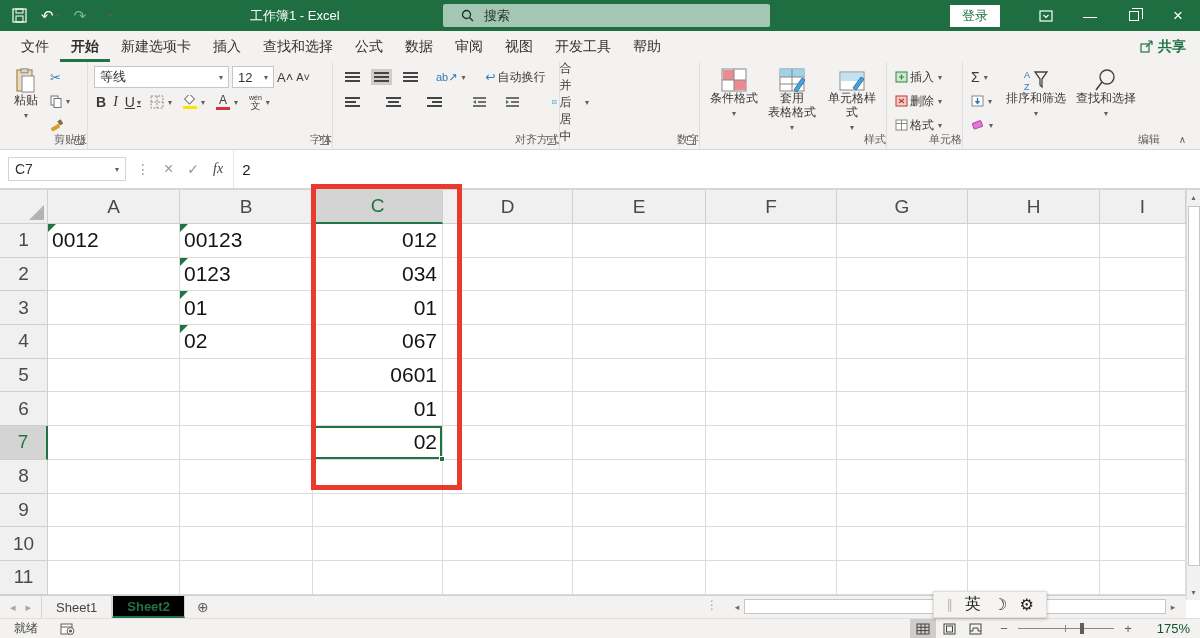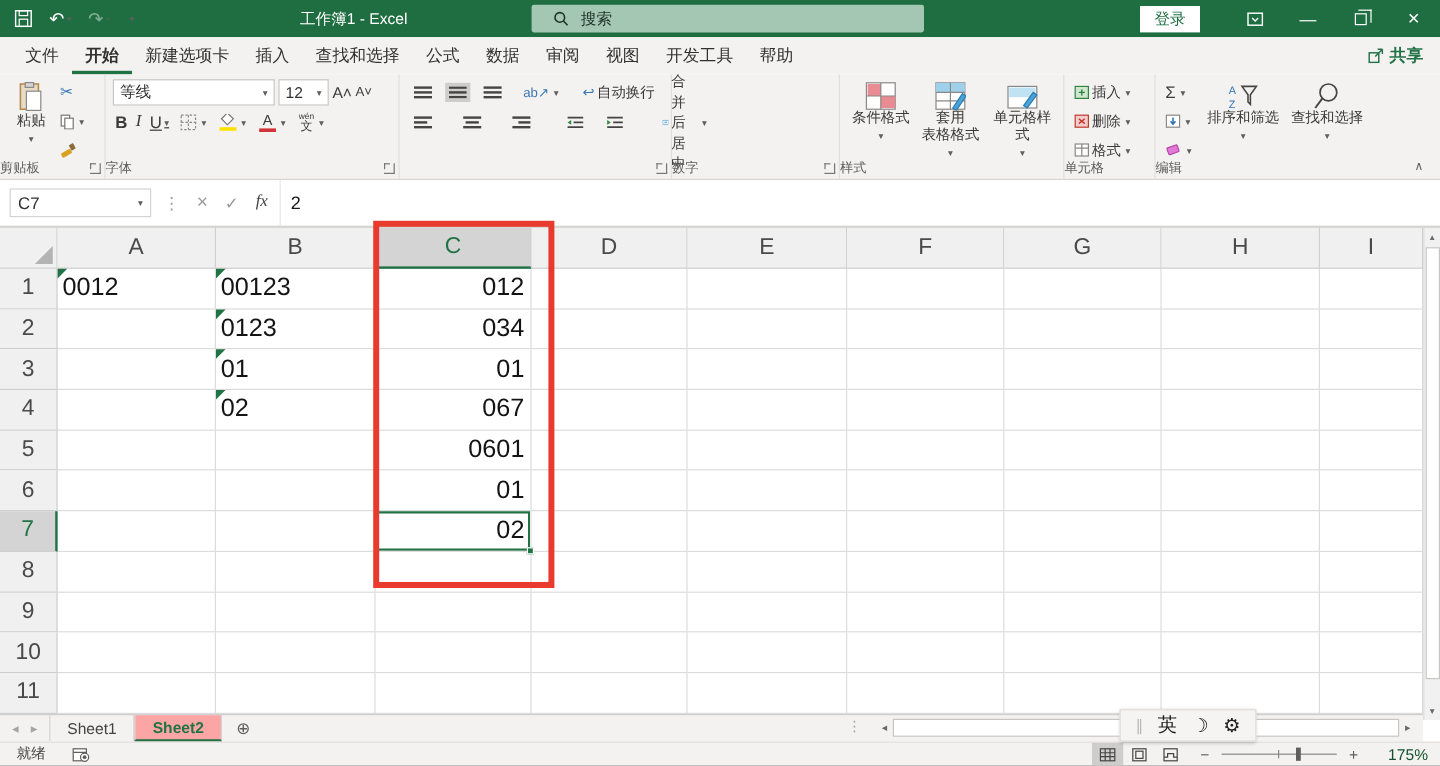--- a/index.html
+++ b/index.html
@@ -24,21 +24,21 @@
 
   
   .tabrow{position:absolute;left:0;top:31px;width:1200px;height:31px;background:#f3f2f1;display:flex;align-items:stretch;padding-left:10px;}
   .rtab{padding:0 11px;font-size:14px;color:#323130;display:flex;align-items:center;}
   .rtab.active{font-weight:700;border-bottom:3px solid #217346;padding-top:3px;}
   .sharebtn{margin-left:auto;margin-right:14px;display:flex;align-items:center;gap:5px;color:#217346;font-size:14px;font-weight:700;}
 
   
   .ribbon{position:absolute;left:0;top:62px;width:1200px;height:88px;background:#f3f2f1;border-bottom:1px solid #d8d6d4;display:flex;}
   .rgroup{position:relative;border-right:1px solid #e1dfdd;padding:4px 4px 16px 6px;display:flex;align-items:flex-start;}
-  .glabel{position:absolute;bottom:2px;left:0;right:0;text-align:left;font-size:11px;color:#605e5c;}
+  .glabel{position:absolute;bottom:2px;left:0;right:0;text-align:right;font-size:11px;color:#605e5c;}
   .lnch{position:absolute;right:3px;bottom:4px;width:9px;height:9px;border-bottom:1px solid #777;border-right:1px solid #777;}
   .lnch::after{content:"";position:absolute;left:0px;top:0px;width:4px;height:4px;border-top:1px solid #777;border-left:1px solid #777;}
   .bb{display:flex;flex-direction:column;align-items:center;justify-content:flex-start;font-size:12px;color:#3b3a39;padding:2px 4px;line-height:1.15;text-align:center;}
   .bb .dd2::after{content:"▾";font-size:8px;color:#605e5c;}
   .mini{display:flex;align-items:center;gap:2px;font-size:12px;color:#3b3a39;height:22px;padding:0 2px;}
   .dd::after{content:"▾";font-size:8px;color:#605e5c;margin-left:2px;}
   .selbox{background:#fff;border:1px solid #c8c6c4;height:22px;display:flex;align-items:center;justify-content:space-between;padding:0 5px;font-size:13px;color:#323130;}
   .fcol{display:flex;flex-direction:column;gap:3px;}
   .frow{display:flex;align-items:center;}
   .bars{display:inline-flex;flex-direction:column;gap:2px;width:15px;margin:0 4px;}
@@ -80,21 +80,21 @@
   
   .vscroll{position:absolute;right:0;top:190px;width:14px;height:410px;background:#f1f1f1;border-left:1px solid #dcdcdc;z-index:30;}
   .vscroll .arr{height:15px;display:flex;align-items:center;justify-content:center;font-size:8px;color:#6a6a6a;}
   .vthumb{position:absolute;left:1px;top:16px;width:12px;height:360px;background:#fff;border:1px solid #c8c6c4;}
   .vscroll .arr.bot{position:absolute;bottom:0;left:0;right:0;}
 
   
   .sheetbar{position:absolute;left:0;top:595px;width:1186px;height:23px;background:#f3f2f1;border-top:1px solid #cfcfcf;display:flex;align-items:stretch;font-size:13px;color:#444;}
   .snav{display:flex;align-items:center;gap:10px;padding:0 10px;color:#a6a4a2;font-size:11px;}
   .stab{display:flex;align-items:center;padding:0 14px;border-right:1px solid #d6d4d2;border-left:1px solid #d6d4d2;}
-  .stab.active{background:#fca5a5;color:#217346;font-weight:700;border-bottom:2px solid #217346;}
+  .stab.active{background:#000000;color:#217346;font-weight:700;border-bottom:2px solid #217346;}
   .addsheet{display:flex;align-items:center;padding:0 12px;color:#605e5c;font-size:14px;}
   .hscroll{position:absolute;left:730px;top:596px;width:450px;height:21px;display:flex;align-items:center;z-index:20;}
   .hsarr{width:14px;text-align:center;font-size:9px;color:#6a6a6a;}
   .hthumb{flex:1;height:15px;background:#fff;border:1px solid #c8c6c4;}
   .dragdots{position:absolute;left:706px;top:598px;color:#a0a0a0;font-size:12px;z-index:20;}
 
   
   .ime{position:absolute;left:933px;top:591px;width:114px;height:27px;background:#f5f4f3;border:1px solid #e0dedc;box-shadow:0 1px 3px rgba(0,0,0,.25);display:flex;align-items:center;justify-content:space-evenly;z-index:50;color:#222;}
   .ime .g{font-size:16px;}
   .ime .dvd{color:#b9b7b5;font-size:13px;}
@@ -335,20 +335,21 @@
           </span>
           <span class="mini dd" style="margin-left:14px;font-size:12px;">
             <svg width="15" height="12" viewBox="0 0 15 12">
                 <rect x="1" y="1" width="13" height="10" fill="none" stroke="#2e9bd6" stroke-width="1.3"></rect>
                 <path d="M4 6 L7 4 v4 Z M11 6 L8 4 v4 Z" fill="#2e9bd6"></path>
               </svg>
             <span>合并后居中</span>
           </span>
         </div>
       </div>
+      <span class="glabel">对齐方式</span>
       <span class="lnch"></span>
     </div>
 
     <div class="rgroup" style="width:140px;">
       <span class="glabel">数字</span>
       <span class="lnch"></span>
     </div>
 
     <div class="rgroup" style="width:187px;">
       <div class="bb" style="width:58px;">

